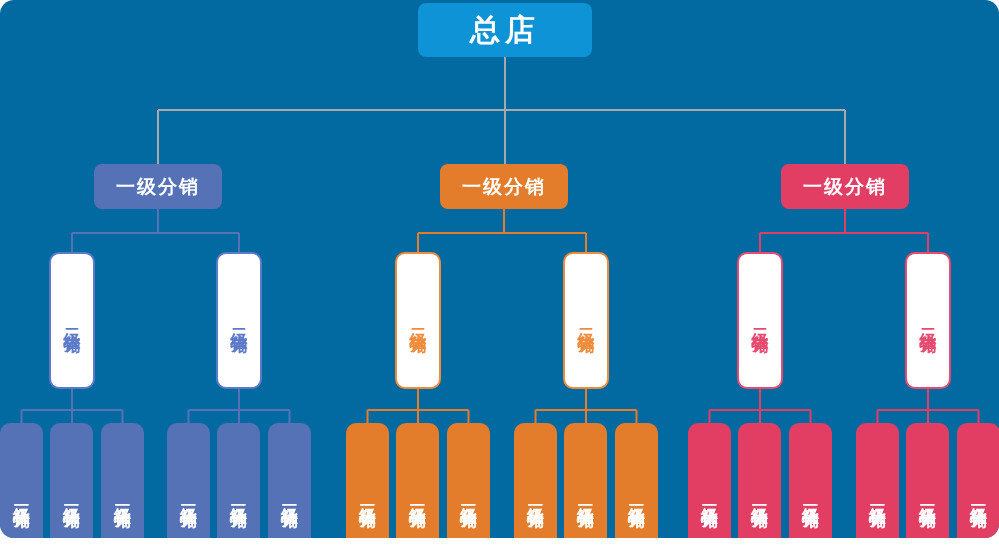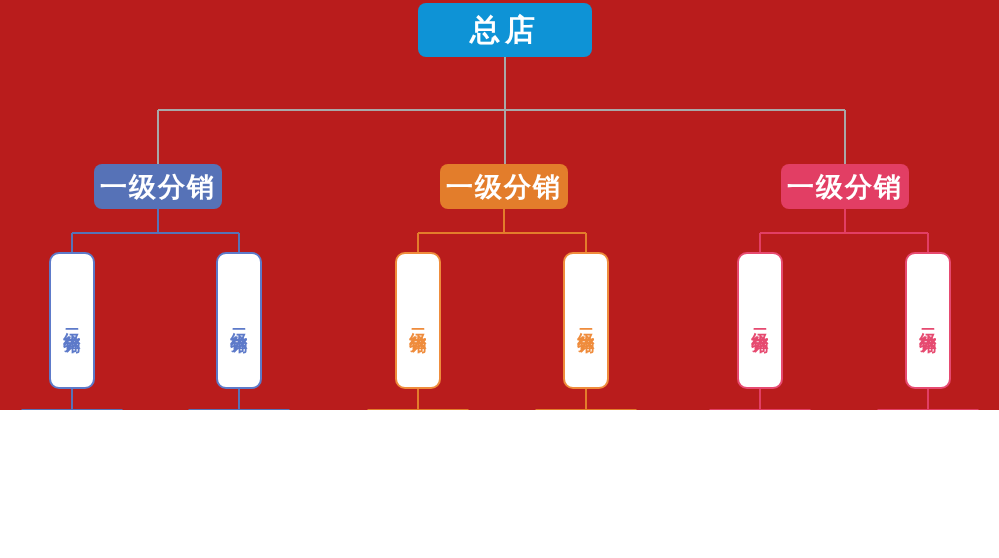--- a/index.html
+++ b/index.html
@@ -1,28 +1,29 @@
 <!DOCTYPE html>
 <html><head>
 <meta charset="utf-8">
 <style>
   html,body{margin:0;padding:0;background:#ffffff;}
   .stage{
-    position:relative;width:999px;height:410px;background:#b91c1c;overflow:hidden;
+    position:relative;width:999px;height:538px;background:#0369a1;overflow:hidden;
     font-family:"Liberation Sans",sans-serif;
+    border-radius:14px;
   }
   .connectors{position:absolute;left:0;top:0;width:999px;height:558px;}
   .node{
     position:absolute;display:flex;align-items:center;justify-content:center;
     font-weight:bold;box-sizing:border-box;text-align:center;
   }
   .root{top:3px;left:418px;width:174px;height:54px;background:#0e93d6;color:#ffffff;
     border-radius:8px;font-size:30px;letter-spacing:5px;}
   .l1{top:164px;width:128px;height:45px;border-radius:8px;color:#ffffff;
-    font-size:27px;letter-spacing:2px;}
+    font-size:19px;letter-spacing:2px;}
   .l2{top:252px;width:46px;height:137px;border-radius:10px;background:#ffffff;
     border:2px solid;font-size:17px;}
   .l3{top:423px;width:43px;height:145px;border-radius:10px;color:#ffffff;font-size:17px;}
   .v{writing-mode:vertical-rl;text-orientation:upright;letter-spacing:3px;}
   
   .f0{background:#5672b7;}
   .f1{background:#e37d2b;}
   .f2{background:#e23e64;}
   
   .c0{border-color:#5d7ac9;color:#5d7ac9;}

